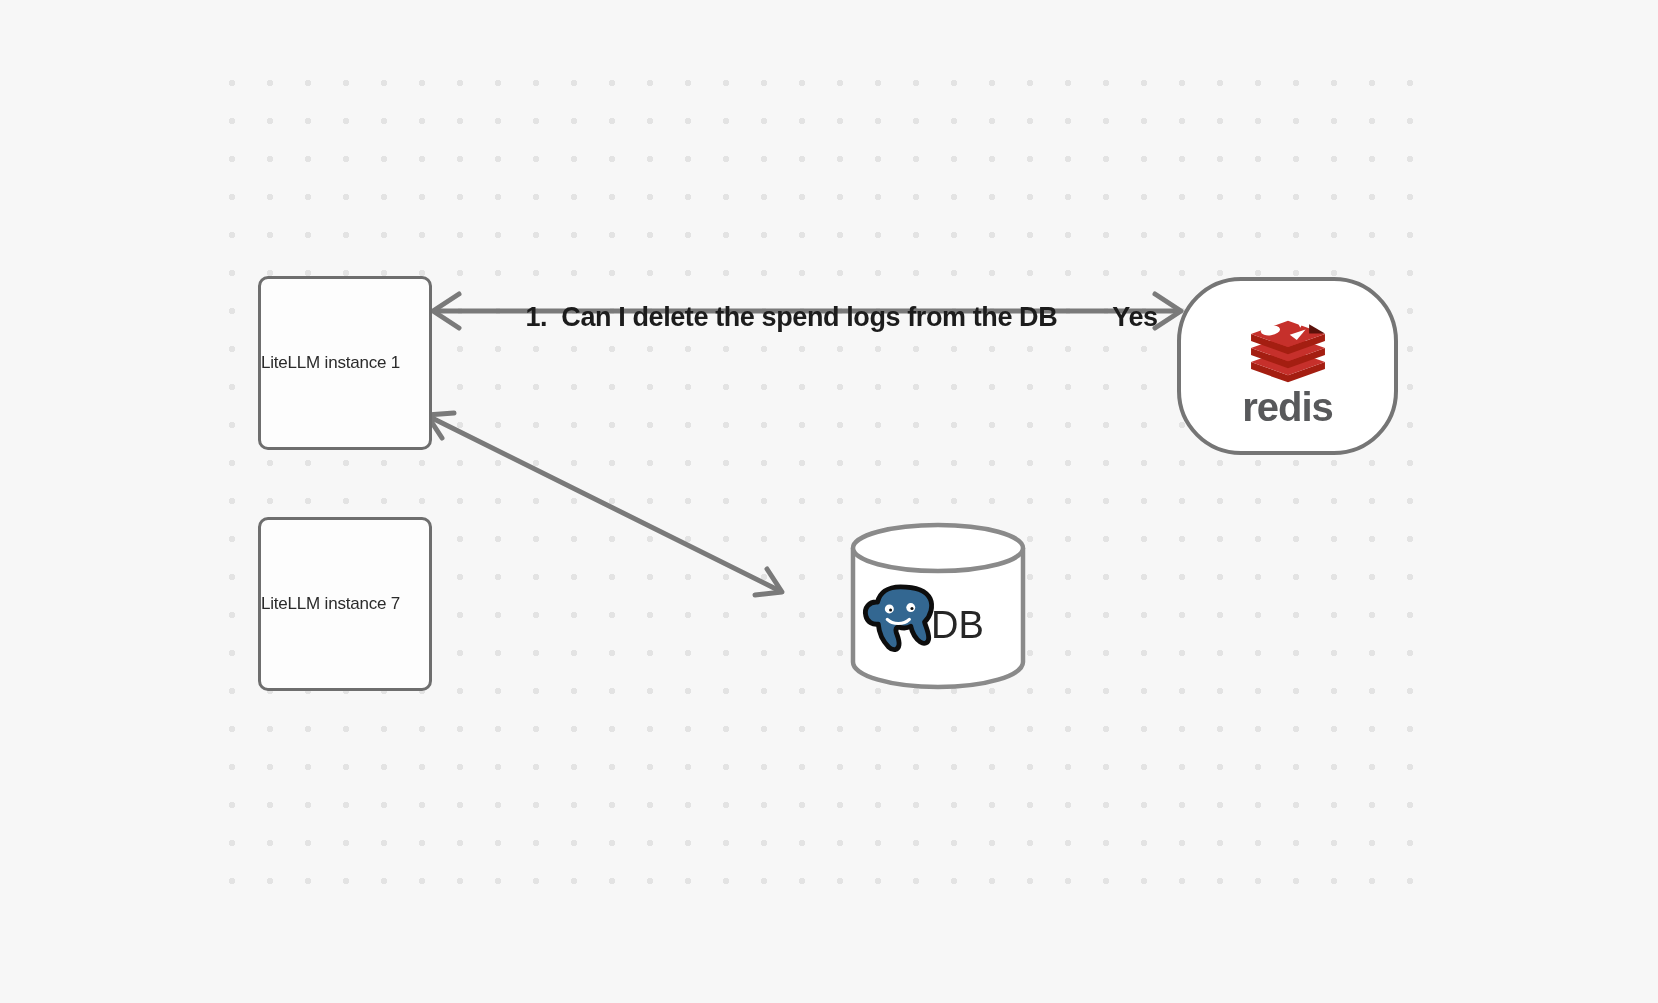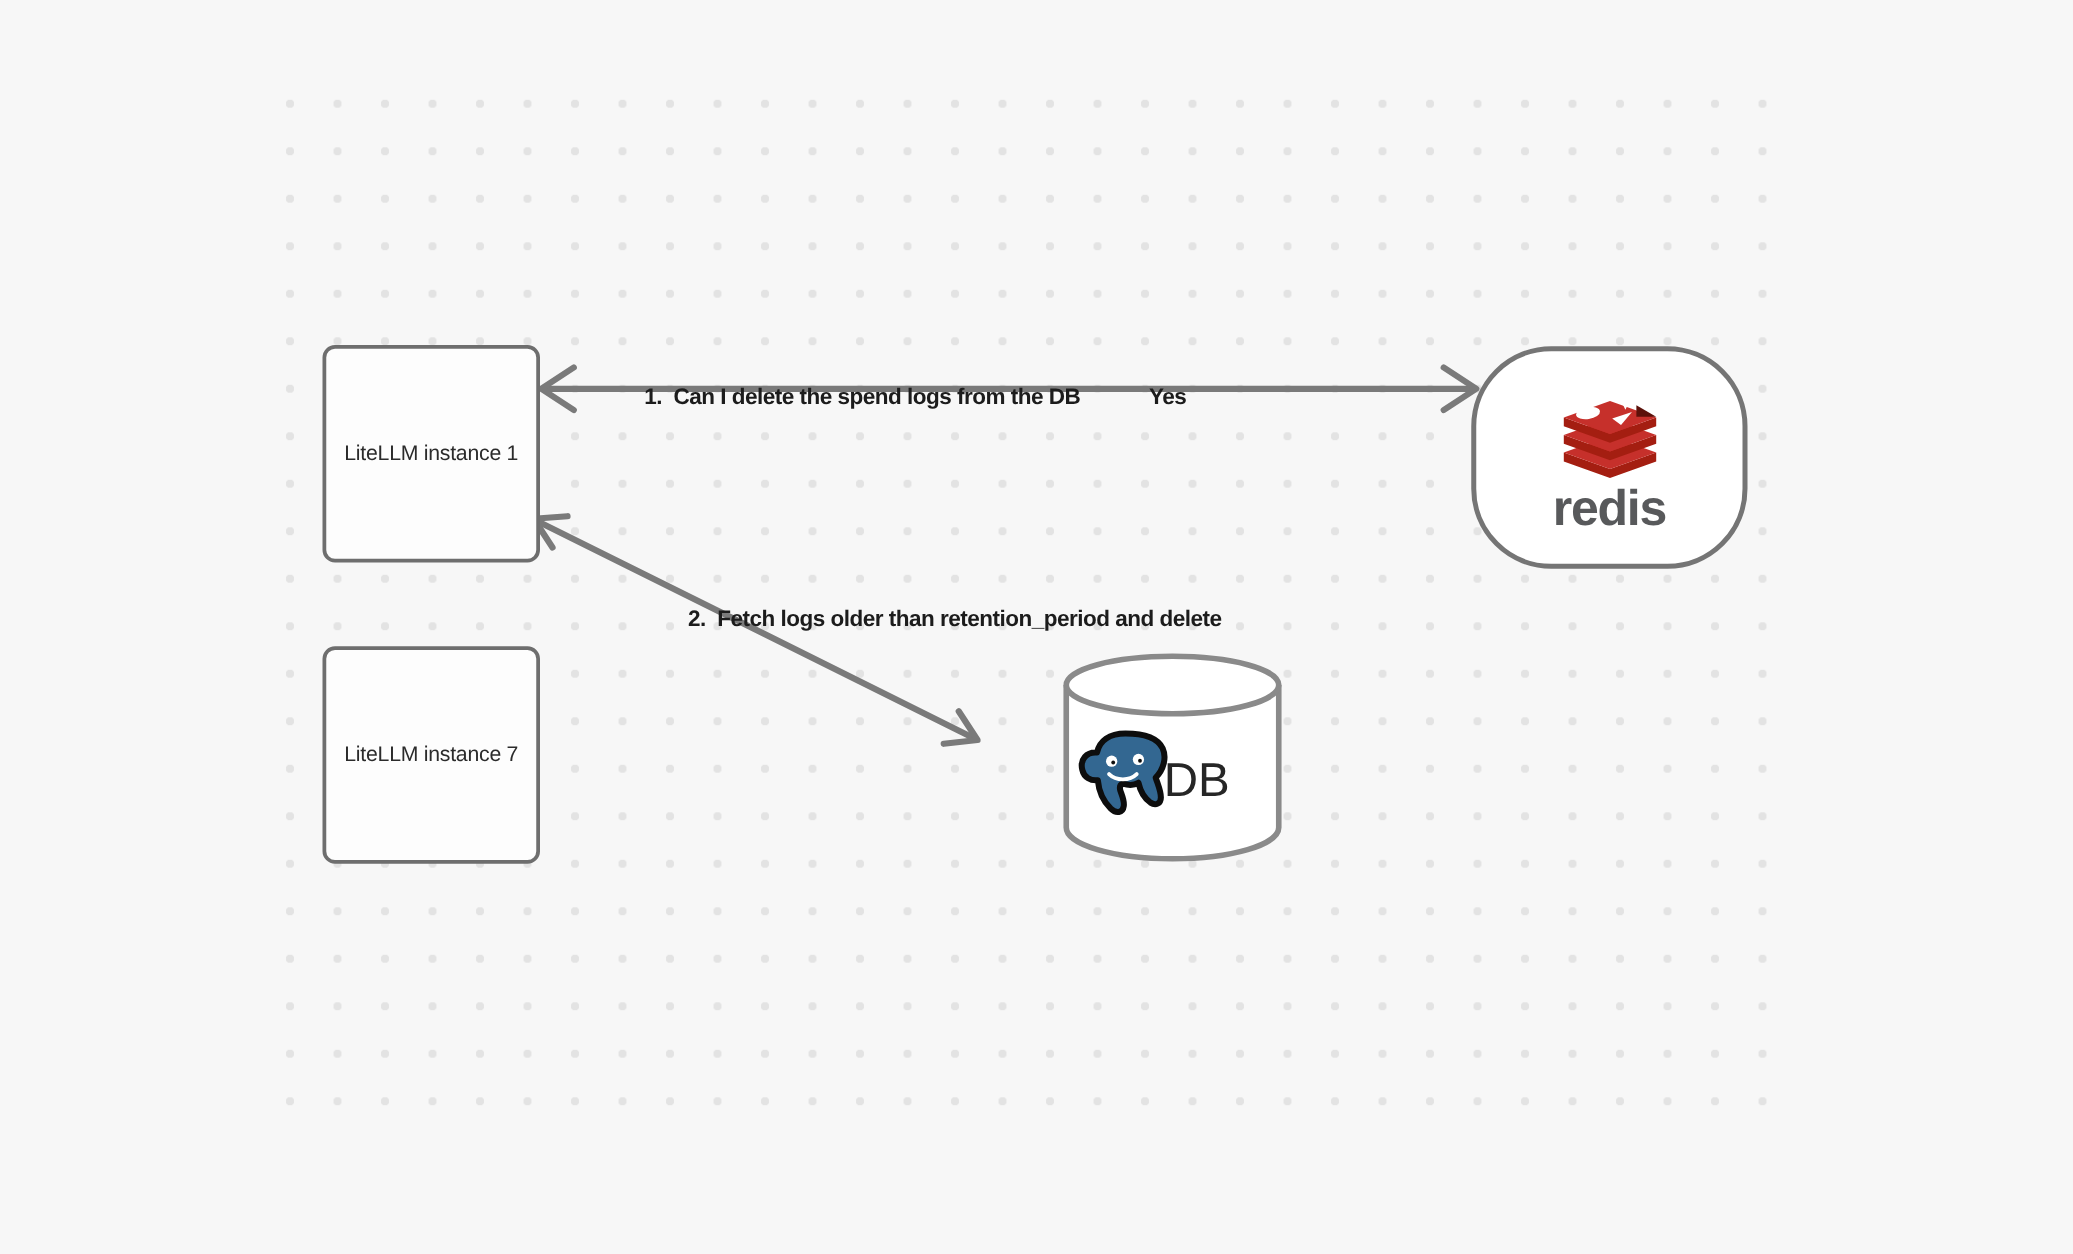--- a/index.html
+++ b/index.html
@@ -13,28 +13,28 @@
   .dot-grid{
     position:absolute;left:213px;top:64px;width:1216px;height:838px;
     background-image:radial-gradient(circle,#e3e3e3 3.3px,rgba(0,0,0,0) 3.5px);
     background-size:38px 38px;
     background-position:0 0;
   }
   .node-box{
     position:absolute;left:258px;width:174px;height:174px;
     background:#fdfdfd;border:3.5px solid #6e6e6e;border-radius:10px;
     box-sizing:border-box;
-    display:flex;align-items:center;justify-content:center;
+    display:flex;align-items:center;
   }
   .node-box .node-label{
     font-size:17px;letter-spacing:-0.2px;color:#2b2b2b;white-space:nowrap;
   }
   .edge-label{
     position:absolute;
-    font-size:18px;font-weight:bold;color:#1c1c1c;
+    font-size:27px;font-weight:bold;color:#1c1c1c;
     letter-spacing:-0.4px;line-height:24px;white-space:pre;
   }
   .redis-node{
     position:absolute;left:1177px;top:277px;width:221px;height:178px;
     background:#ffffff;border:4px solid #757575;border-radius:64px;
     box-sizing:border-box;
     display:flex;flex-direction:column;align-items:center;justify-content:center;
     padding-top:6px;
   }
   .redis-word{
@@ -77,23 +77,20 @@
   <div class="node-box" style="top:276px">
     <span class="node-label">LiteLLM instance 1</span>
   </div>
   <div class="node-box" style="top:517px">
     <span class="node-label">LiteLLM instance 7</span>
   </div>
 
   <div class="edge-label" style="left:497px;top:281px;">
     <span>1.  Can I delete the spend logs from the DB</span><span style="display:inline-block;width:55px;"></span><span>Yes</span>
   </div>
-  <div class="edge-label" style="left:532px;top:459px;">
-    <span>2.  Fetch logs older than retention_period and delete</span>
-  </div>
 
   <div class="redis-node">
     <svg viewBox="0 0 100 84" width="88" height="74">
 
       <path d="M8 58 L50 73 L92 58 L92 66 L50 81 L8 66 Z" fill="#A41E11"></path>
       <path d="M8 58 L50 43 L92 58 L50 73 Z" fill="#C6302B"></path>
 
       <path d="M8 42 L50 57 L92 42 L92 50 L50 65 L8 50 Z" fill="#A41E11"></path>
       <path d="M8 42 L50 27 L92 42 L50 57 Z" fill="#C6302B"></path>
 

